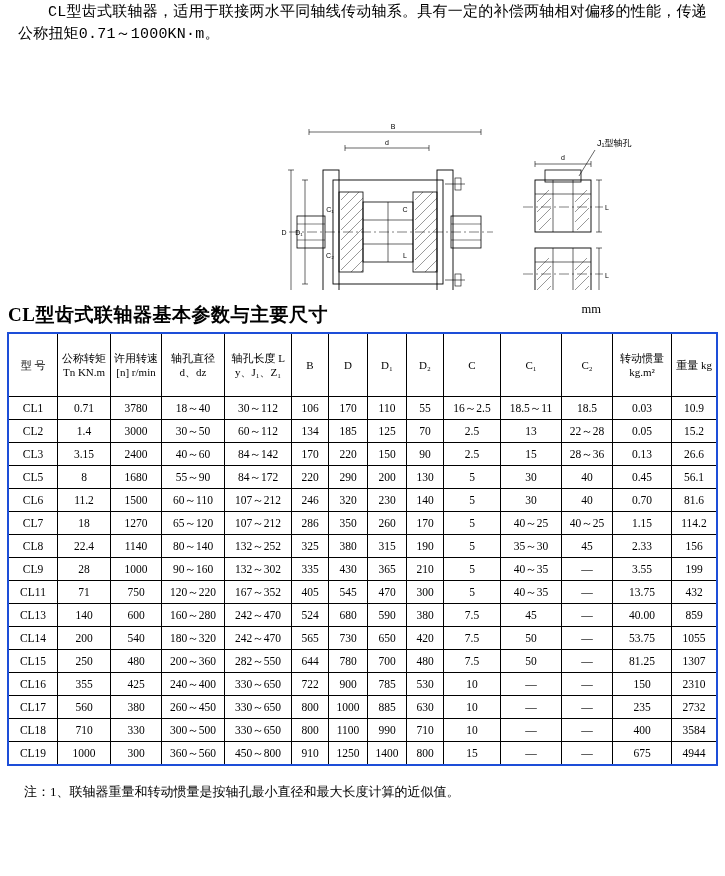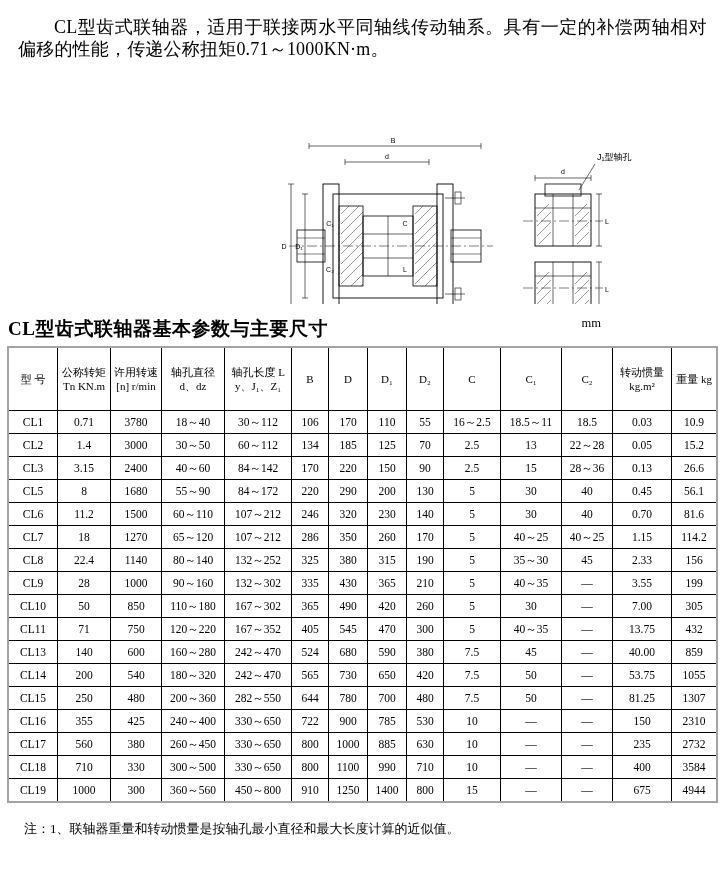--- a/index.html
+++ b/index.html
@@ -16,26 +16,27 @@
     overflow: hidden;
   }
   .page {
     position: relative;
     width: 725px;
     height: 876px;
     padding: 0;
     box-sizing: border-box;
   }
   .intro {
-    margin: 16px 18px 0 18px;
-    font-size: 18px;
+    margin: 2px 18px 0 18px;
+    font-size: 15px;
     line-height: 22px;
     text-indent: 2em;
     text-align: justify;
     letter-spacing: 0.2px;
+    font-family: Liberation Mono, monospace;
   }
   .figure-area {
     position: relative;
     height: 240px;
     margin-top: 6px;
   }
   .fig-svg {
     display: block;
     margin: 0 auto;
   }
@@ -79,21 +80,21 @@
     height: 62px;
     font-weight: normal;
     vertical-align: middle;
     line-height: 14px;
     font-size: 11px;
   }
   table.params tbody td:first-child {
     font-size: 11.5px;
   }
   .outer-border {
-    border: 2px solid #a3a3a3;
+    border: 2px solid #1d4ed8;
   }
   .notes {
     margin: 14px 0 0 0;
     font-size: 13px;
     line-height: 23px;
   }
   .notes .note-line {
     padding-left: 24px;
   }
   .notes .note-line.first {
@@ -434,36 +435,20 @@
           <td>430</td>
           <td>365</td>
           <td>210</td>
           <td>5</td>
           <td>40～35</td>
           <td>—</td>
           <td>3.55</td>
           <td>199</td>
         </tr>
         <tr>
-          <td>CL10</td>
-          <td>50</td>
-          <td>850</td>
-          <td>110～180</td>
-          <td>167～302</td>
-          <td>365</td>
-          <td>490</td>
-          <td>420</td>
-          <td>260</td>
-          <td>5</td>
-          <td>30</td>
-          <td>—</td>
-          <td>7.00</td>
-          <td>305</td>
-        </tr>
-        <tr>
           <td>CL11</td>
           <td>71</td>
           <td>750</td>
           <td>120～220</td>
           <td>167～352</td>
           <td>405</td>
           <td>545</td>
           <td>470</td>
           <td>300</td>
           <td>5</td>

